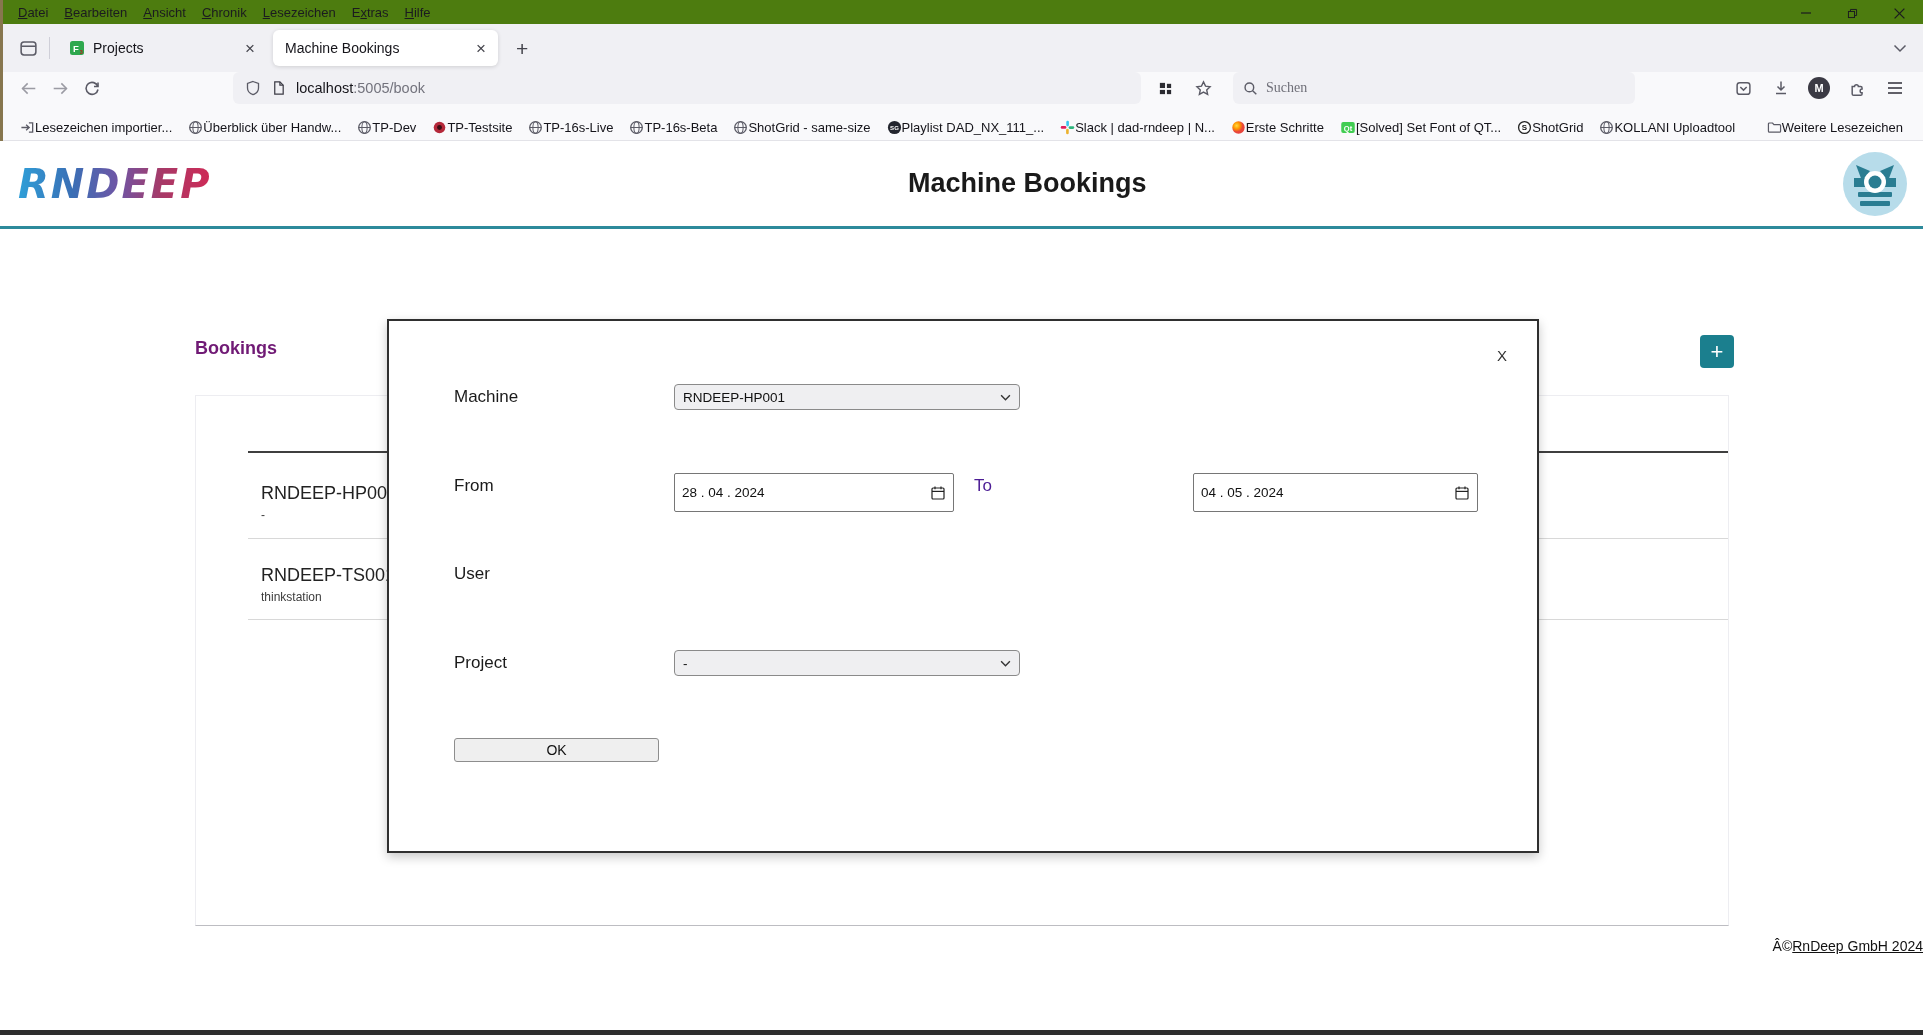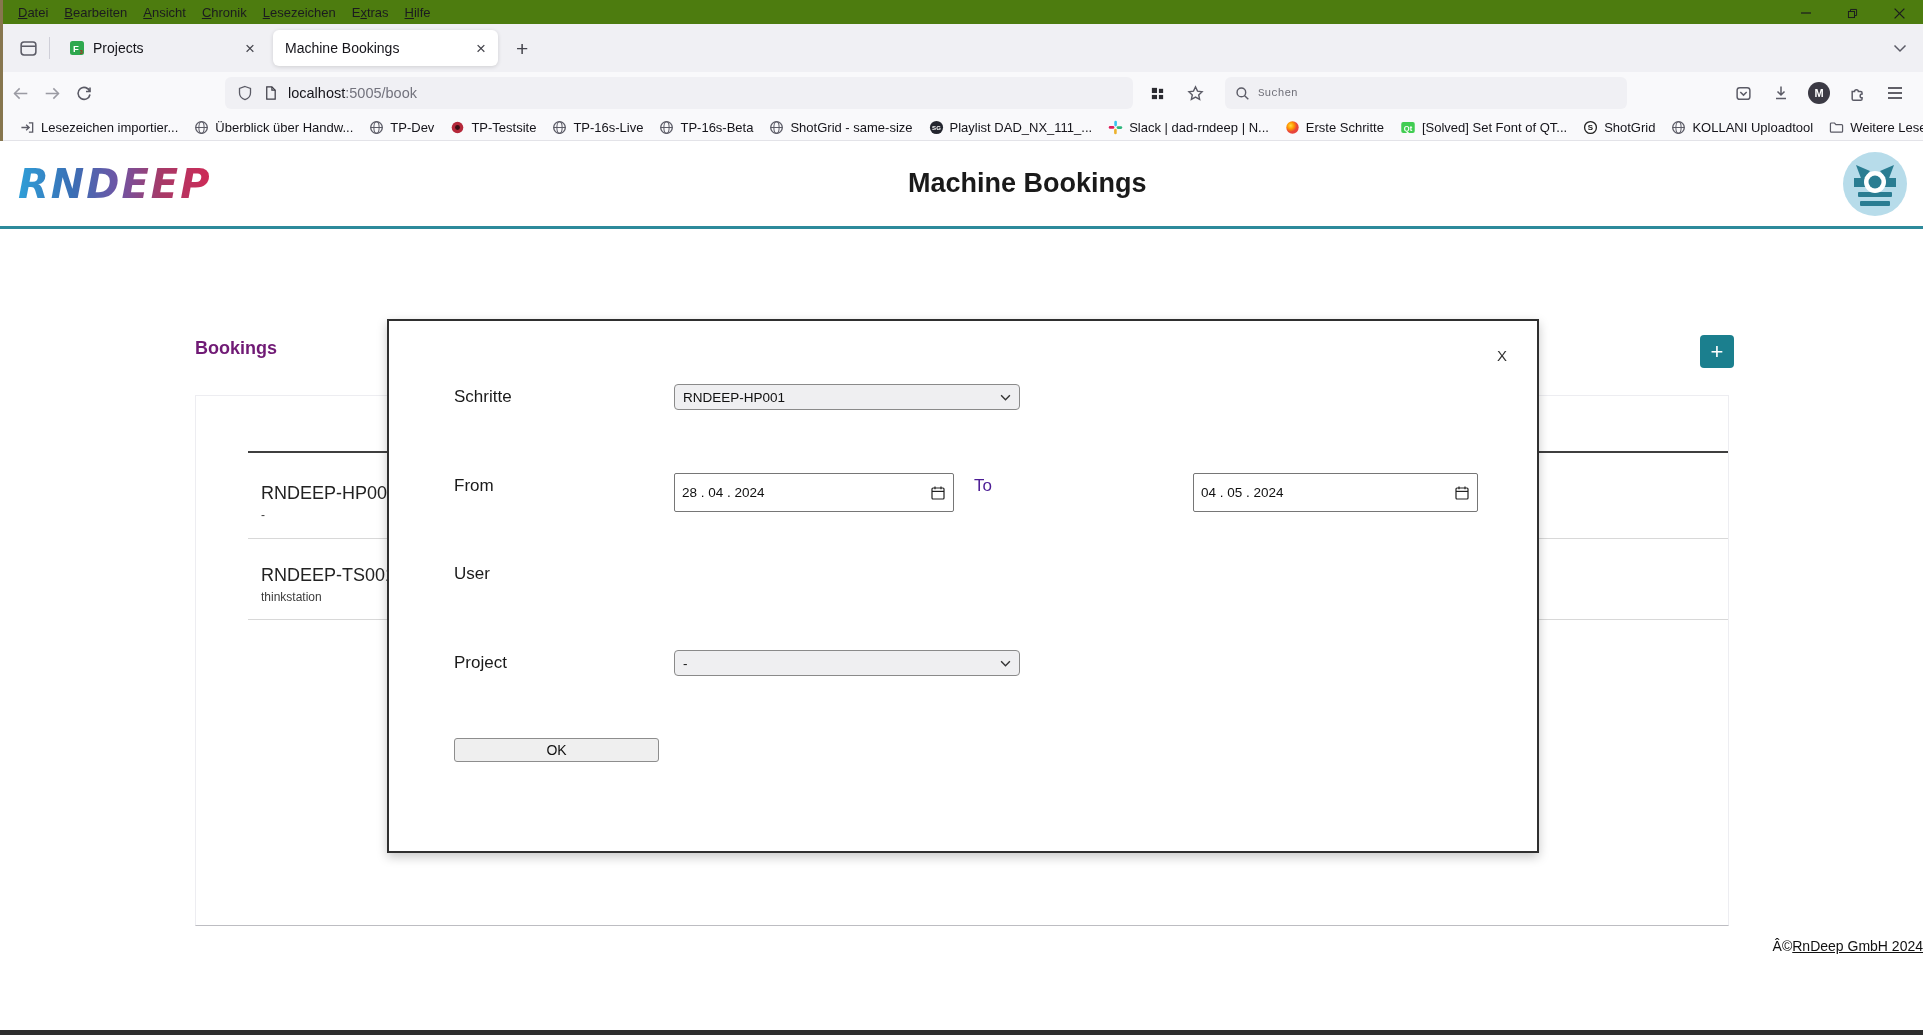--- a/index.html
+++ b/index.html
@@ -20,35 +20,35 @@
   .fxview{width:28px;height:28px;margin-left:14px;display:flex;align-items:center;justify-content:center}
   .tab-sep{width:1px;height:22px;background:#cfcfd8;margin:0 7px}
   .tab{display:flex;align-items:center;height:36px;padding:0 12px;width:210px;font-size:14px;color:#15141a;border-radius:6px;margin-right:6px}
   .tab.active{background:#fff;width:225px;box-shadow:0 1px 4px rgba(0,0,0,.14)}
   .tab-label{flex:1;white-space:nowrap;overflow:hidden}
   .tab-close{color:#45454d;margin-left:8px;font-size:17px;line-height:1}
   .tab-favicon{margin-right:8px;display:flex}
   .newtab{font-size:21px;color:#45454d;padding:0 12px;line-height:1}
   .tabbar-chevron{margin-left:auto;margin-right:16px;color:#5b5b66;display:flex}
 
-  .navbar{position:absolute;top:72px;left:0;right:0;height:42px;background:#f9f9fb;display:flex;align-items:center;padding-left:4px}
+  .navbar{position:absolute;top:72px;left:0;right:0;height:42px;background:#f9f9fb;display:flex;align-items:flex-start;padding-left:12px}
   .nav-icon{width:32px;height:32px;display:flex;align-items:center;justify-content:center;color:#5b5b66;flex:none}
   .urlbar{height:32px;background:#f0f0f4;border-radius:6px;width:908px;margin-left:125px;display:flex;align-items:center;padding:0 12px;gap:10px;flex:none}
   .url-text{font-size:14.5px;color:#15141a;white-space:nowrap}
   .url-text .dim{color:#73737d}
   .urlbar-right{display:flex;align-items:center;gap:6px;margin-left:8px}
   .searchbar{height:32px;background:#f0f0f4;border-radius:6px;width:402px;margin-left:14px;display:flex;align-items:center;padding:0 10px;gap:8px;flex:none}
-  .searchbar input{border:none;background:transparent;outline:none;font-size:11px;color:#b91c1c;width:100%;font-family:Liberation Mono, monospace}
+  .searchbar input{border:none;background:transparent;outline:none;font-size:14px;color:#b91c1c;width:100%;font-family:Liberation Serif, serif}
   .searchbar input::placeholder{color:#6f6f78}
   .nav-right{margin-left:auto;display:flex;align-items:center;gap:6px;padding-right:12px}
   .acct{width:22px;height:22px;border-radius:50%;background:#3b3a44;color:#fff;font-size:11px;font-weight:bold;display:flex;align-items:center;justify-content:center}
   .hamburger{font-size:20px;color:#3b3a44}
 
   .bookmarksbar{position:absolute;top:114px;left:0;right:0;height:27px;background:#f9f9fb;border-bottom:1px solid #e3e3e8;display:flex;align-items:center;padding:0 12px;font-size:13px;color:#15141a}
-  .bm{display:flex;align-items:center;gap:6px;padding:2px 8px;white-space:nowrap;cursor:default}
+  .bm{display:flex;align-items:center;gap:0;padding:2px 8px;white-space:nowrap;cursor:default}
   .bm-right{margin-left:auto}
   .bm .bm-ico{display:flex;align-items:center}
 
   
   .page-header{position:absolute;top:141px;left:0;right:0;height:85px;background:#fff;display:flex;align-items:center}
   .logo{margin-left:18px;font-weight:bold;font-style:italic;font-size:40px;letter-spacing:2px;
         background:linear-gradient(90deg,#2f9fd8 0%,#3a6fb5 28%,#6f55a5 52%,#a63a68 74%,#cf2a56 100%);
         -webkit-background-clip:text;background-clip:text;color:transparent;font-family:"DejaVu Sans",sans-serif}
   .page-title{flex:1;text-align:center;font-size:27px;font-weight:bold;color:#1a1a1a}
   .avatar{width:64px;height:64px;margin-right:16px;border-radius:50%;flex:none}
@@ -424,21 +424,21 @@
       </div>
   </div>
 
   <div class="page-footer">
     <span>Â©</span><a>RnDeep GmbH 2024</a>
   </div>
 
   <div class="modal">
     <span class="modal-close">X</span>
 
-    <span class="m-label" style="top:63px">Schritte</span>
+    <span class="m-label" style="top:63px">Machine</span>
     <div class="select" style="left:285px;top:63px;width:346px">
       <span>RNDEEP-HP001</span>
       <span class="chev">
         <svg width="11" height="7" viewBox="0 0 12 8" fill="none" stroke="#333" stroke-width="1.6">
             <path d="M1 1.5 L6 6.5 L11 1.5"></path>
           </svg>
       </span>
     </div>
 
     <span class="m-label" style="top:152px">From</span>

